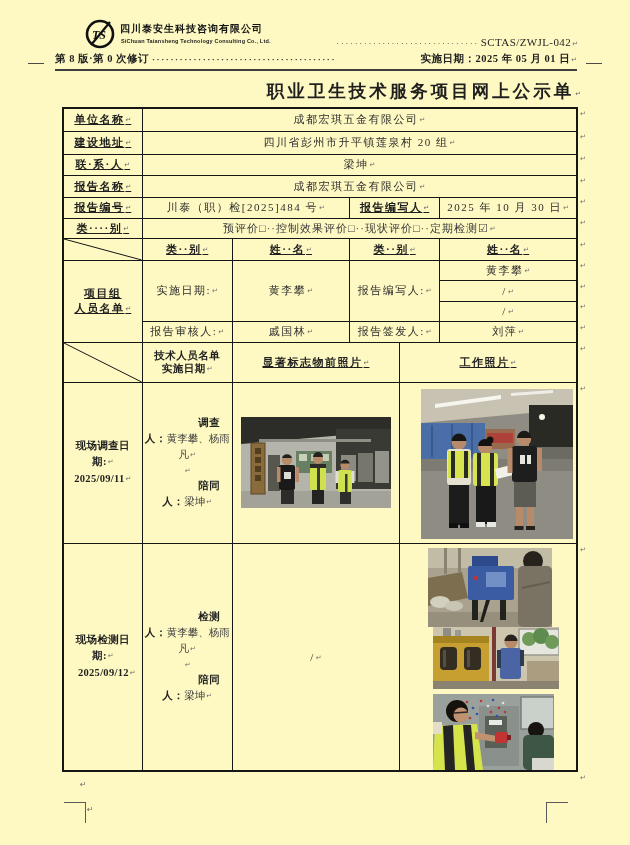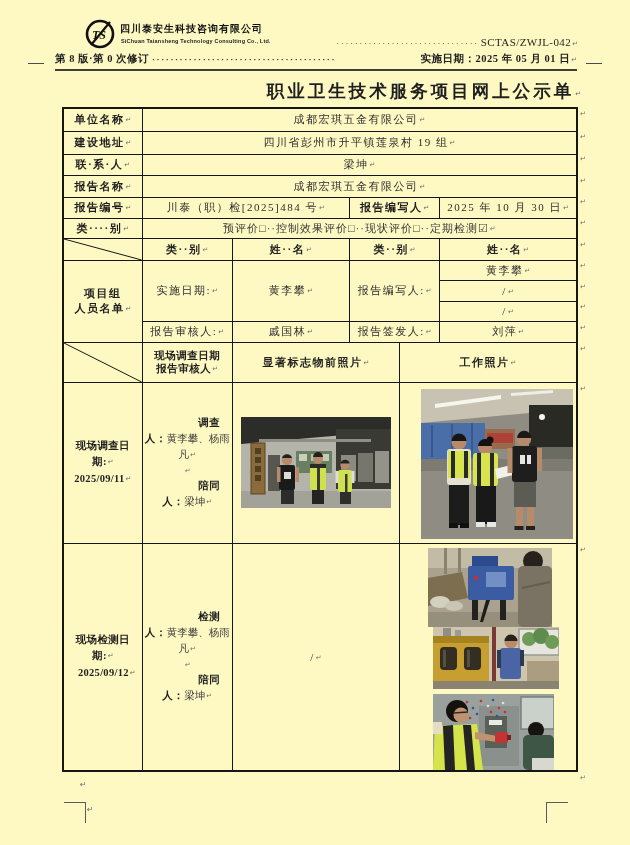--- a/index.html
+++ b/index.html
@@ -18,21 +18,21 @@
             display:flex;align-items:baseline;font-weight:bold;font-size:10.5px;letter-spacing:.5px;}
   .rev-line .dots{flex:1;margin:0 3px;}
   .margin-dash{position:absolute;width:16px;height:0;border-top:1.5px solid #4a4a4a;}
   .md-l{left:28px;top:63px}.md-r{left:586px;top:63px}
   .title{position:absolute;left:55px;top:75px;width:522px;margin:4px;text-align:right;
          font-size:17.5px;font-weight:bold;letter-spacing:3px;}
   
   .form{position:absolute;left:62px;top:107px;width:516px;border-collapse:collapse;table-layout:fixed;
         font-size:11px;border:2px solid #161616;}
   .form td{border:1px solid #161616;text-align:center;vertical-align:middle;padding:0 2px;overflow:hidden;}
-  .lbl{font-weight:bold;letter-spacing:1.5px;}
+  .lbl{font-weight:bold;letter-spacing:1.5px;text-decoration:underline;}
   .val{letter-spacing:1.5px;color:#2d2d2d;}
   .cat{letter-spacing:1px;color:#3a3a3a;}
   .pm{font-family:"DejaVu Sans",sans-serif;font-size:7px;color:#6e6e6e;margin-left:1px;font-weight:normal;letter-spacing:0;vertical-align:1px;}
   .diag{position:relative;padding:0;}
   .diag svg{position:absolute;left:0;top:0;width:100%;height:100%;display:block;}
   .small-hdr{font-weight:bold;font-size:10.5px;line-height:1.25;letter-spacing:.5px;}
   .date-cell{font-weight:bold;text-align:left;font-size:10.5px;line-height:1.55;letter-spacing:.3px;padding:0 1px 0 2px;}
   .persons{text-align:left;font-size:10.5px;line-height:1.5;padding:0 3px;}
   .persons b{letter-spacing:.5px;margin-left:44px;}
   .persons .nm{color:#3f3f3f;}
@@ -86,21 +86,21 @@
         <col style="width:40px">
         <col style="width:137px">
       </colgroup>
     <tbody>
       <tr style="height:23px">
         <td class="lbl"><span>单位名称</span><span class="pm">↵</span></td>
         <td colspan="5" class="val"><span>成都宏琪五金有限公司</span><span class="pm">↵</span></td>
       </tr>
       <tr style="height:23px">
         <td class="lbl"><span>建设地址</span><span class="pm">↵</span></td>
-        <td colspan="5" class="val"><span>四川省彭州市升平镇莲泉村 19 组</span><span class="pm">↵</span></td>
+        <td colspan="5" class="val"><span>四川省彭州市升平镇莲泉村 20 组</span><span class="pm">↵</span></td>
       </tr>
       <tr style="height:21px">
         <td class="lbl"><span>联·系·人</span><span class="pm">↵</span></td>
         <td colspan="5" class="val"><span>梁坤</span><span class="pm">↵</span></td>
       </tr>
       <tr style="height:22px">
         <td class="lbl"><span>报告名称</span><span class="pm">↵</span></td>
         <td colspan="5" class="val"><span>成都宏琪五金有限公司</span><span class="pm">↵</span></td>
       </tr>
       <tr style="height:21px">
@@ -146,22 +146,22 @@
         <td colspan="2" class="val"><span>报告签发人:</span><span class="pm">↵</span></td>
         <td class="val"><span>刘萍</span><span class="pm">↵</span></td>
       </tr>
       <tr style="height:40px">
         <td class="diag">
             <svg viewBox="0 0 100 100" preserveAspectRatio="none">
               <line x1="0" y1="0" x2="100" y2="100" stroke="#161616" stroke-width="1" vector-effect="non-scaling-stroke"></line>
             </svg>
           </td>
         <td class="small-hdr">
-          <div>现场调查日期</div>
-          <div><span>报告审核人</span><span class="pm">↵</span></div>
+          <div>技术人员名单</div>
+          <div><span>实施日期</span><span class="pm">↵</span></div>
         </td>
         <td colspan="2" class="lbl"><span>显著标志物前照片</span><span class="pm">↵</span></td>
         <td colspan="2" class="lbl"><span>工作照片</span><span class="pm">↵</span></td>
       </tr>
 
       <tr style="height:161px">
         <td class="date-cell">
           <div><span>现场调查日期:</span><span class="pm">↵</span></div>
           <div><span>2025/09/11</span><span class="pm">↵</span></div>
         </td>

